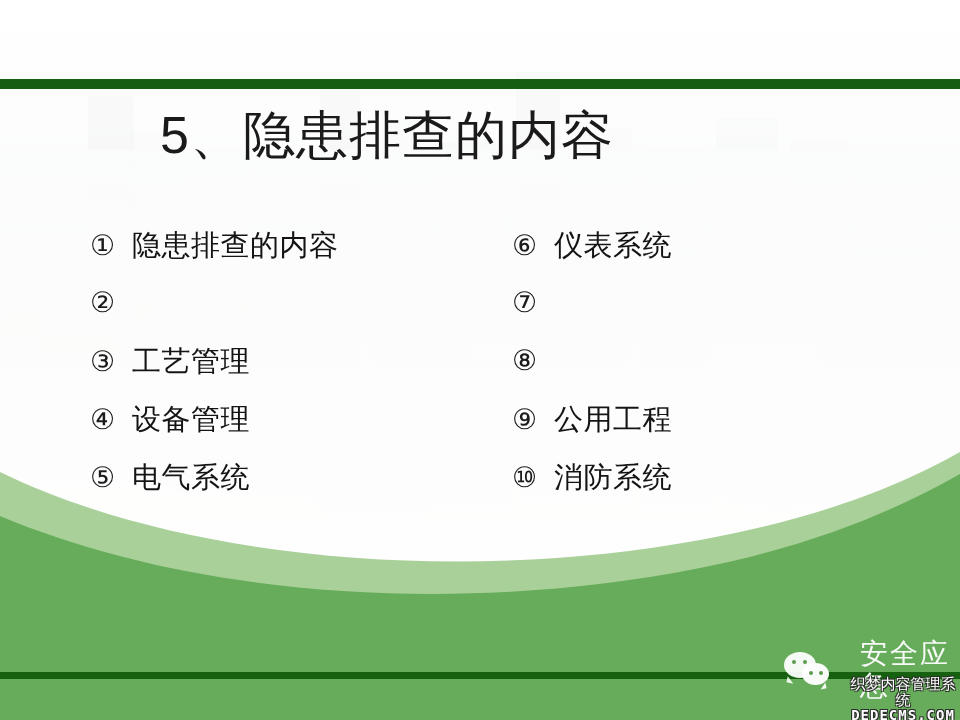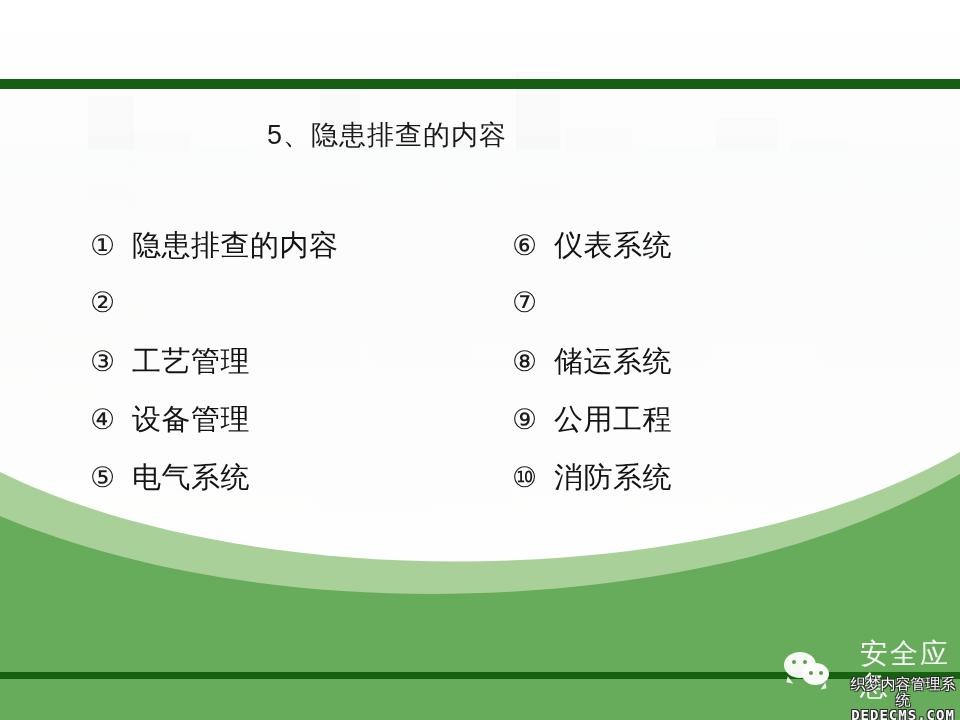--- a/index.html
+++ b/index.html
@@ -98,21 +98,21 @@
     width: 960px; height: 7px;
     background: #16610F;
   }
 
   
   .title {
     position: absolute;
     left: 0; top: 110px;
     width: 774px;
     text-align: center;
-    font-size: 27px;
+    font-size: 52px;
     line-height: 50px;
     color: #1a1a1a;
     letter-spacing: 1px;
     white-space: nowrap;
     font-weight: 400;
   }
 
   
   .columns {
     position: absolute;
@@ -387,21 +387,20 @@
     <div class="col col-right">
       <div class="item">
         <span class="item-marker">⑥</span>
         <span class="item-label">仪表系统</span>
       </div>
       <div class="item">
         <span class="item-marker">⑦</span>
       </div>
       <div class="item">
         <span class="item-marker">⑧</span>
-        <span class="item-label">储运系统</span>
       </div>
       <div class="item">
         <span class="item-marker">⑨</span>
         <span class="item-label">公用工程</span>
       </div>
       <div class="item">
         <span class="item-marker">⑩</span>
         <span class="item-label">消防系统</span>
       </div>
     </div>

